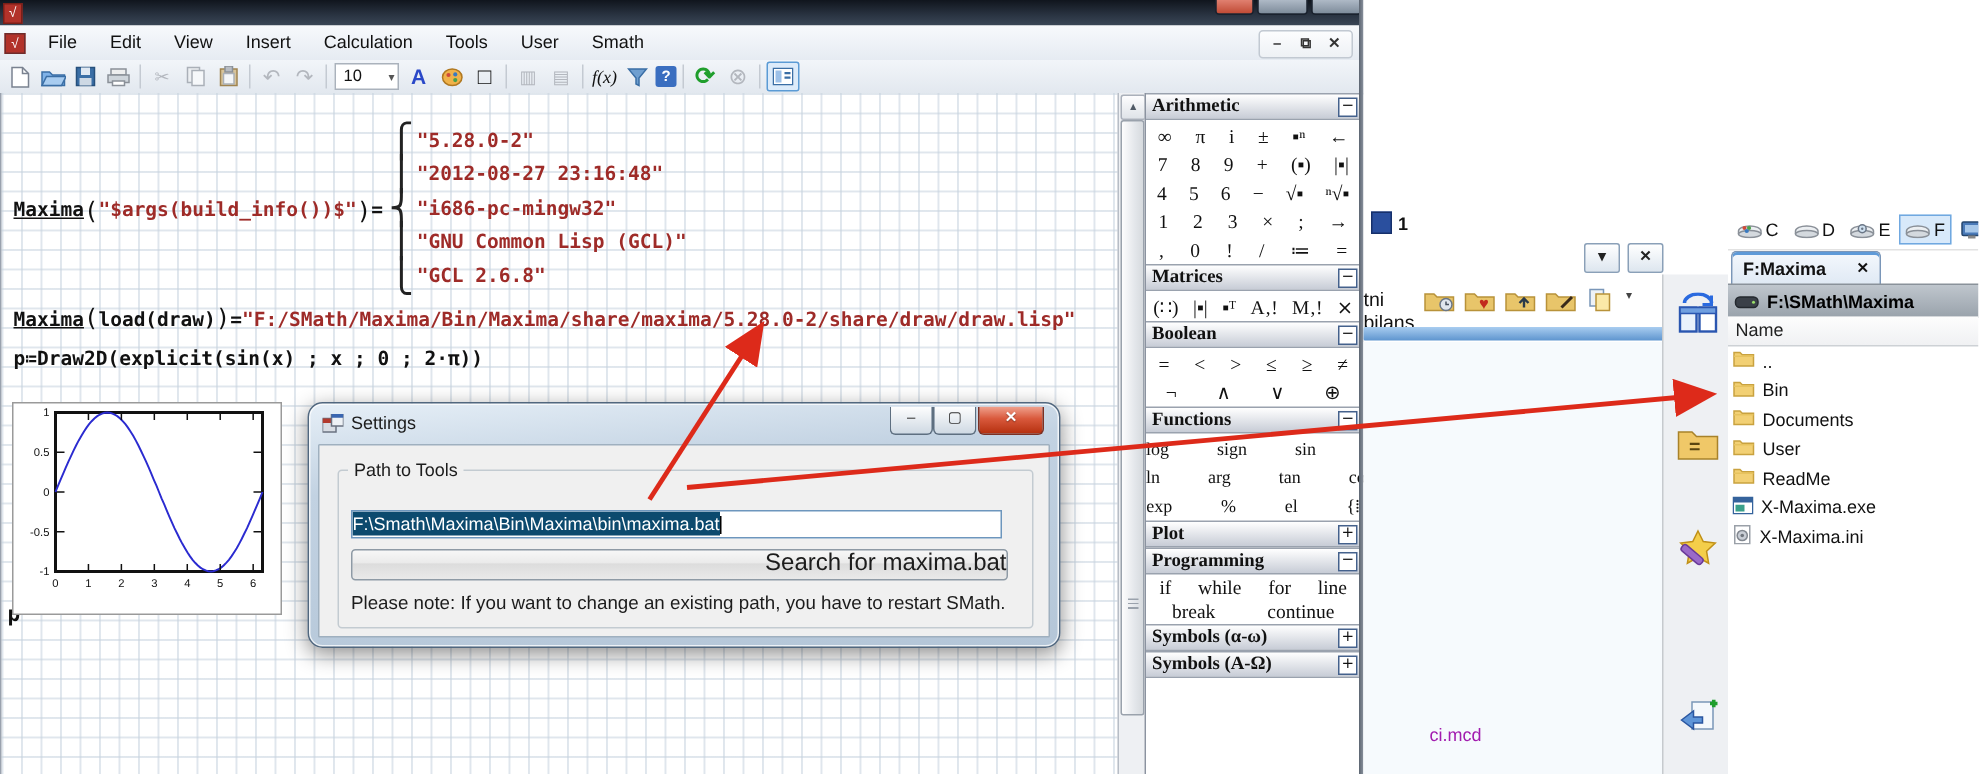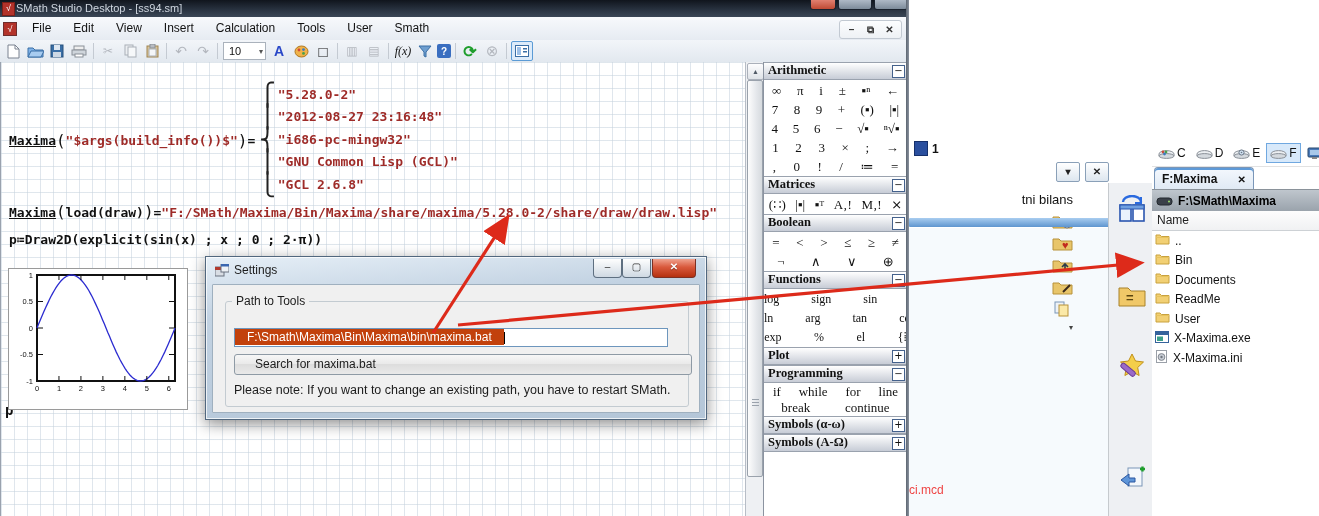--- a/index.html
+++ b/index.html
@@ -82,25 +82,25 @@
   .win-right-border{position:absolute;left:906px;top:0;width:3px;height:516px;
      background:linear-gradient(90deg,#5c6571,#8a929e);}
 
   
   .bgapp{position:absolute;left:909px;top:0;width:410px;height:516px;background:#fff;}
   .bg-content{position:absolute;left:0;top:228px;width:199px;height:288px;background:#f6fafd;}
   .doctab{position:absolute;left:5px;top:141px;display:flex;align-items:center;gap:4px;font-size:12px;font-weight:bold;}
   .docicon{width:12px;height:13px;background:#2a4f9e;border:1px solid #16306b;}
   .smallbtn{width:22px;height:18px;border:1px solid #8aa0b8;border-radius:2px;background:linear-gradient(#ffffff,#dde6ef);
      font-size:10px;text-align:center;line-height:17px;color:#222;font-weight:bold;}
-  .bgtoolbar{position:absolute;left:0;top:192px;width:164px;height:24px;display:flex;align-items:flex-end;gap:6px;font-size:13px;flex-direction:column;}
+  .bgtoolbar{position:absolute;left:0;top:192px;width:164px;height:24px;display:flex;align-items:flex-start;gap:6px;font-size:13px;}
   .micon{position:relative;width:21px;height:16px;}
   .bluebar{position:absolute;left:0;top:218px;width:201px;height:9px;border-radius:1px;
      background:linear-gradient(#a9cdf0,#5e95cf);}
-  .filelabel{position:absolute;left:0px;top:483px;font-size:12px;color:#ef4444;}
+  .filelabel{position:absolute;left:0px;top:483px;font-size:12px;color:#a21caf;padding-left:44px;}
 
   
   .strip{position:absolute;left:1108px;top:183px;width:44px;height:333px;background:#eef0f3;border-left:1px solid #c6cace;}
 
   
   .explorer{position:absolute;left:1152px;top:140px;width:167px;height:376px;background:#fff;font-size:12px;}
   .drivebar{display:flex;align-items:center;height:26px;gap:2px;padding-left:2px;border-bottom:1px solid #e2e2e2;}
   .drive{display:flex;align-items:center;gap:2px;padding:2px 3px;border:1px solid transparent;}
   .drive.active{border:1px solid #70a8e0;background:#d8e9fa;}
   .ftab{position:absolute;left:2px;top:27px;width:84px;height:22px;background:linear-gradient(#f4f8fd,#dfe9f4);
@@ -109,55 +109,54 @@
   .addr{position:absolute;left:0;top:49px;width:167px;height:21px;background:linear-gradient(#bfc6cd,#9aa3ac);
      color:#000;display:flex;align-items:center;gap:5px;padding-left:4px;font-weight:bold;
      border-top:1px solid #8a929a;border-bottom:1px solid #8a929a;}
   .namehdr{position:absolute;left:0;top:71px;width:166px;height:19px;line-height:19px;padding-left:5px;color:#222;
      background:linear-gradient(#fdfdfd,#f0f1f3);border-bottom:1px solid #cdd1d5;border-right:1px solid #e0e0e0;}
   .flist{position:absolute;left:0;top:91px;width:167px;}
   .fitem{display:flex;align-items:center;gap:5px;height:19.5px;padding-left:3px;}
   .fname{white-space:nowrap;}
 
   
-  .dialog{position:absolute;left:205px;top:256px;width:500px;height:162px;z-index:5;
+  .dialog{position:absolute;left:205px;top:268px;width:500px;height:162px;z-index:5;
     background:linear-gradient(175deg,#e6eff7,#c2d2e2 30%,#b4c6d8);
-    border:1px solid #51677e;border-radius:0;
+    border:1px solid #51677e;border-radius:10px;
     box-shadow:0 4px 14px rgba(0,0,0,.45), inset 0 0 0 1px rgba(255,255,255,.75);}
   .dlg-title{position:absolute;left:28px;top:6px;font-size:12px;color:#1c1c1c;}
   .dlg-icon{position:absolute;left:9px;top:7px;width:14px;height:13px;}
   .dlg-btn{position:absolute;top:2px;height:18px;border:1px solid #5e6f80;border-top:none;border-radius:0 0 4px 4px;
      font-size:10px;text-align:center;line-height:16px;color:#333;
      background:linear-gradient(#fefefe,#cfd9e3);}
   .dlg-btn.close{background:linear-gradient(#f0a28e,#d9593c 45%,#b5300f);color:#fff;font-weight:bold;
      border-color:#7c3023;text-shadow:0 1px 1px rgba(0,0,0,.4);}
   .dlg-body{position:absolute;left:6px;right:6px;top:27px;bottom:6px;background:#f0f0f0;
      border:1px solid #9fb0bf;border-radius:1px;}
   .grp{position:absolute;left:12px;top:16px;width:462px;height:104px;border:1px solid #c3cbd1;border-radius:3px;}
   .grp-label{position:absolute;left:6px;top:-8px;background:#f0f0f0;padding:0 4px;font-size:12px;color:#1c1c1c;}
   .pathfield{position:absolute;left:8px;top:26px;width:432px;height:17px;background:#fff;border:1px solid #6d96bd;
      font-size:12px;line-height:17px;white-space:nowrap;overflow:hidden;}
-  .sel{background:#c2410c;color:#fff;padding:1px 12px;}
+  .sel{background:#0c4a6e;color:#fff;padding:1px 0;}
   .caret{display:inline-block;width:1px;height:12px;background:#000;vertical-align:middle;}
-  .searchbtn{position:absolute;left:8px;top:52px;width:436px;height:19px;font-size:12px;color:#1c1c1c;
+  .searchbtn{position:absolute;left:8px;top:52px;width:436px;height:19px;font-size:16px;color:#1c1c1c;
      background:linear-gradient(#f7f7f7,#eaeaea 45%,#dcdcdc 46%,#e9e9e9);
-     border:1px solid #8e9aa5;border-radius:3px;text-align:left;line-height:18px;padding-left:20px;}
+     border:1px solid #8e9aa5;border-radius:3px;text-align:right;line-height:18px;}
   .note{position:absolute;left:8px;top:81px;font-size:12.5px;color:#1c1c1c;white-space:nowrap;}
 
   .arrows{position:absolute;left:0;top:0;width:1319px;height:516px;z-index:30;pointer-events:none;}
   svg text{font-family:"Liberation Sans",sans-serif;}
 </style>
 </head>
 <body>
 
 <div class="app">
 
   <div class="titlebar">
     <div class="tb-icon">√</div>
-    <span class="ttext">SMath Studio Desktop - [ss94.sm]</span>
   </div>
   <div class="capstub red" style="left:810px;width:24px;"></div>
   <div class="capstub gray" style="left:838px;width:32px;"></div>
   <div class="capstub gray" style="left:874px;width:32px;"></div>
 
   <div class="menubar">
     <div class="mdi-doc-icon">√</div>
     <span class="mitem">File</span>
       <span class="mitem">Edit</span>
       <span class="mitem">View</span>
@@ -615,28 +614,28 @@
               <path d="M1 2 h4 l1.5 1.5 H14 V11 H1 z" fill="#f2d074" stroke="#c9a23f"></path>
               <path d="M1 4.5 H14" stroke="#e7c35e"></path>
             </svg></span>
           <span class="fname">Documents</span>
         </div>
         <div class="fitem">
           <span><svg width="15" height="12">
               <path d="M1 2 h4 l1.5 1.5 H14 V11 H1 z" fill="#f2d074" stroke="#c9a23f"></path>
               <path d="M1 4.5 H14" stroke="#e7c35e"></path>
             </svg></span>
-          <span class="fname">ReadMe</span>
+          <span class="fname">User</span>
         </div>
         <div class="fitem">
           <span><svg width="15" height="12">
               <path d="M1 2 h4 l1.5 1.5 H14 V11 H1 z" fill="#f2d074" stroke="#c9a23f"></path>
               <path d="M1 4.5 H14" stroke="#e7c35e"></path>
             </svg></span>
-          <span class="fname">User</span>
+          <span class="fname">ReadMe</span>
         </div>
         <div class="fitem">
           <span><svg width="14" height="12">
               <rect x="0.5" y="0.5" width="13" height="11" fill="#fff" stroke="#35639c"></rect>
               <rect x="0.5" y="0.5" width="13" height="3.5" fill="#35639c"></rect>
               <rect x="2" y="5.5" width="6" height="4.5" fill="#3aa08a"></rect>
             </svg></span>
           <span class="fname">X-Maxima.exe</span>
         </div>
         <div class="fitem">

